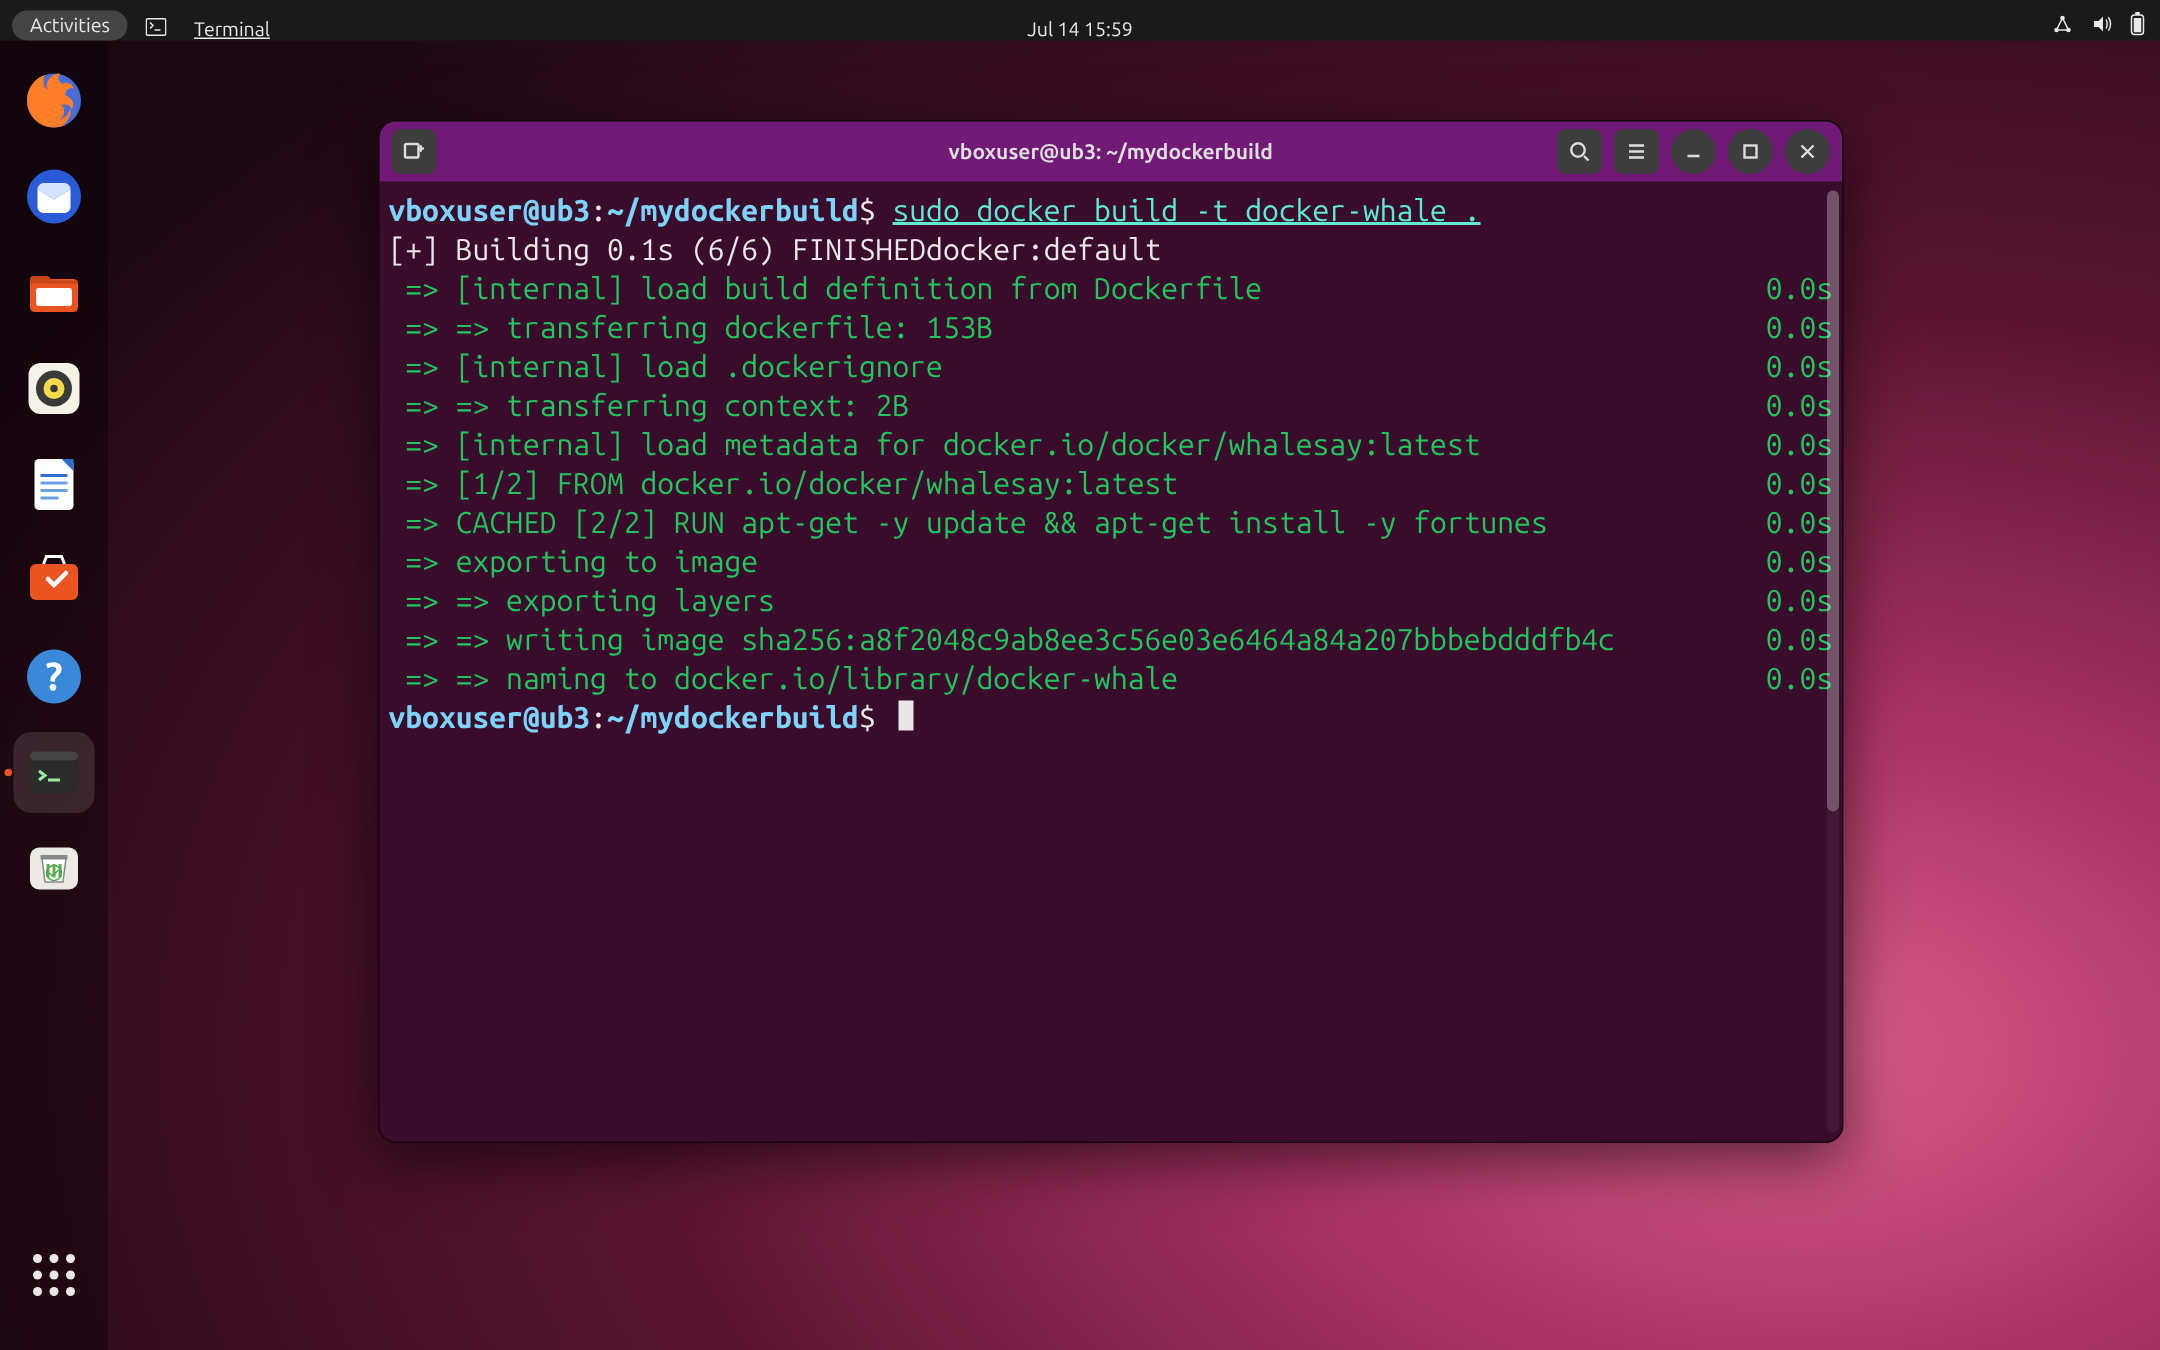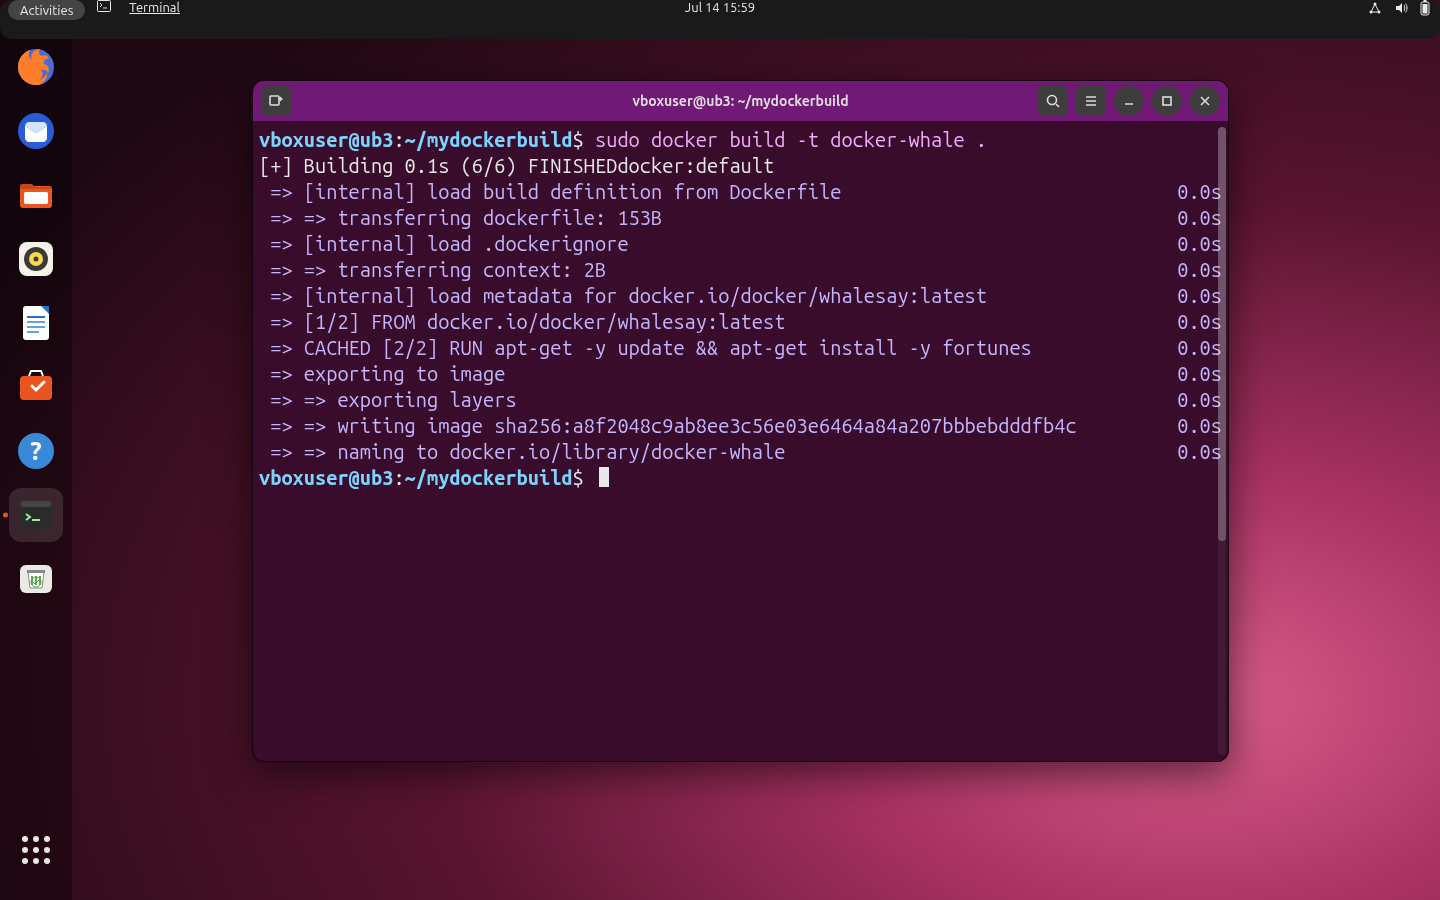--- a/index.html
+++ b/index.html
@@ -2,21 +2,21 @@
 <html><head>
 <meta charset="utf-8">
 <style>
   html,body{margin:0;padding:0;width:1440px;height:900px;overflow:hidden;font-family:Ubuntu,"DejaVu Sans",sans-serif;}
   
   #desktop{position:absolute;inset:0;
     background:
       radial-gradient(1400px 900px at 1200px 700px,#d95d8a 0%,#a93263 25%,#5a1430 55%,#1d0812 100%);
   }
   
-  #topbar{position:absolute;top:0;left:0;right:0;height:39px;background:#1a1a1a;color:#e8e8e8;display:flex;align-items:flex-start;font-size:13px;z-index:10;border-radius:12px;}
+  #topbar{position:absolute;top:0;left:0;right:0;height:27px;background:#1a1a1a;color:#e8e8e8;display:flex;align-items:flex-end;font-size:13px;z-index:10;}
   #topbar .activities{background:#444;padding:3px 12px;border-radius:14px;margin-left:8px;cursor:pointer;}
   #topbar .appmenu{display:flex;align-items:center;margin-left:12px;gap:18px;cursor:pointer;text-decoration:underline;}
   #topbar .clock{position:absolute;left:50%;transform:translateX(-50%);}
   #topbar .tray{position:absolute;right:10px;display:flex;gap:12px;align-items:center;}
   #topbar svg{fill:#e8e8e8;}
   
   #dock{position:absolute;top:27px;left:0;bottom:0;width:72px;background:rgba(0,0,0,0.35);z-index:9;display:flex;flex-direction:column;align-items:center;padding-top:8px;box-sizing:border-box;}
   #dock .dicon{width:54px;height:54px;margin:5px 0;border-radius:12px;display:flex;align-items:center;justify-content:center;cursor:pointer;position:relative;}
   #dock .dicon.active{background:rgba(255,255,255,0.12);}
   #dock .dicon.active::before{content:"";position:absolute;left:-6px;top:50%;transform:translateY(-50%);width:5px;height:5px;border-radius:50%;background:#e95420;}
@@ -28,24 +28,24 @@
   .hbtn{width:30px;height:30px;border-radius:6px;background:#3d3d3d;display:flex;align-items:center;justify-content:center;cursor:pointer;}
   .hbtn.circ{border-radius:50%;}
   .hbtn svg{stroke:#ddd;fill:none;stroke-width:1.6;}
   .spacer{flex:1;}
   #termbody{flex:1;padding:6px 6px 6px 6px;font-family:"Ubuntu Mono","DejaVu Sans Mono",monospace;font-size:20px;line-height:26px;color:#e8e8e8;overflow:hidden;position:relative;}
   #scrollbar{position:absolute;right:2px;top:6px;bottom:6px;width:8px;background:rgba(255,255,255,0.05);border-radius:4px;}
   #scrollbar .thumb{position:absolute;left:0;right:0;top:0;height:66%;background:rgba(255,255,255,0.25);border-radius:4px;}
   .promptline{white-space:pre;}
   .user{color:#7dd3fc;font-weight:bold;}
   .path{color:#7dd3fc;font-weight:bold;}
-  .cmd{color:#f0abfc;}
+  .cmd{color:#5eead4;text-decoration:underline;}
   .sigil{color:#e8e8e8;}
   .buildhdr{display:flex;justify-content:flex-start;white-space:pre;}
-  .bl{display:flex;justify-content:space-between;color:#c4b5fd;white-space:pre;}
+  .bl{display:flex;justify-content:space-between;color:#22c55e;white-space:pre;}
   .cursor{display:inline-block;width:10px;height:20px;background:#e8e8e8;vertical-align:-2px;margin-left:4px;}
 </style>
 </head>
 <body>
 
 <div id="desktop"></div>
 
 <div id="topbar">
   <span class="activities">Activities</span>
   <span class="appmenu">

